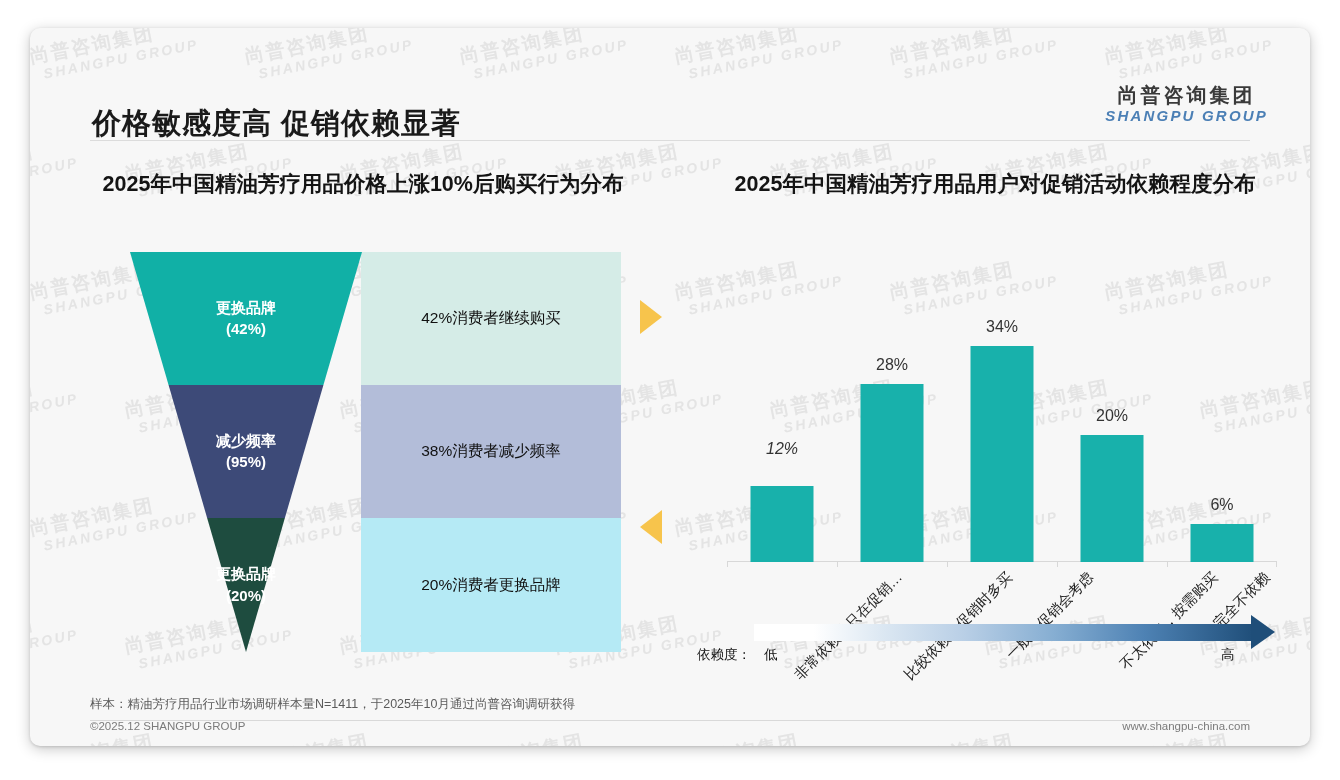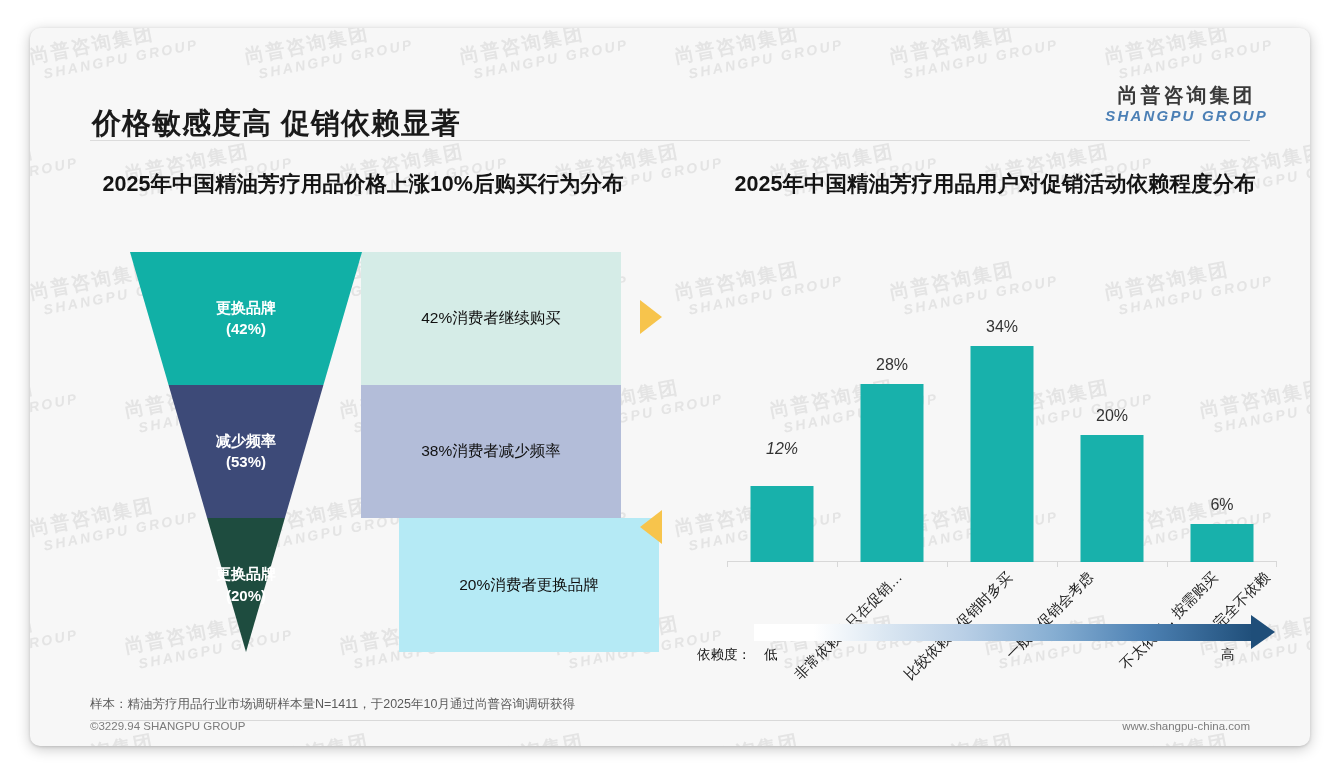--- a/index.html
+++ b/index.html
@@ -564,26 +564,26 @@
           </div>
         </div>
         <div class="funnel-row" style="top: 133px; height: 133px;">
           <div class="funnel-right" style="background: rgb(179, 189, 217);">
             <div class="funnel-right-label">38%消费者减少频率</div>
           </div>
           <div class="funnel-left" style="height: 133px;">
             <div class="funnel-tri" style="background: rgb(61, 74, 120); clip-path: polygon(16.625% 0%, 83.375% 0%, 66.75% 100%, 33.25% 100%);"></div>
             <div class="funnel-seg-label">
               <div>减少频率</div>
-              <div>(53%)</div>
+              <div>(95%)</div>
             </div>
           </div>
         </div>
         <div class="funnel-row" style="top: 266px; height: 134px;">
-          <div class="funnel-right" style="background: rgb(181, 234, 245); margin-left: 38px;">
+          <div class="funnel-right" style="background: rgb(181, 234, 245);">
             <div class="funnel-right-label">20%消费者更换品牌</div>
           </div>
           <div class="funnel-left" style="height: 134px;">
             <div class="funnel-tri" style="background: rgb(30, 76, 63); clip-path: polygon(33.25% 0%, 66.75% 0%, 50% 100%, 50% 100%);"></div>
             <div class="funnel-seg-label">
               <div>更换品牌</div>
               <div>(20%)</div>
             </div>
           </div>
         </div>
@@ -639,17 +639,17 @@
       <div id="legend-bar"></div>
       <div id="legend-arrow"></div>
       <div id="legend-low">低</div>
       <div id="legend-high">高</div>
     </div>
   </div>
 
   <div id="sample-note">样本：精油芳疗用品行业市场调研样本量N=1411，于2025年10月通过尚普咨询调研获得</div>
   <div id="sample-rule"></div>
   <div id="footer">
-    <div id="footer-left">©3229.94 SHANGPU GROUP</div>
+    <div id="footer-left">©2025.12 SHANGPU GROUP</div>
     <div id="footer-right">www.shangpu-china.com</div>
   </div>
 
 </div>
 
 </body></html>

